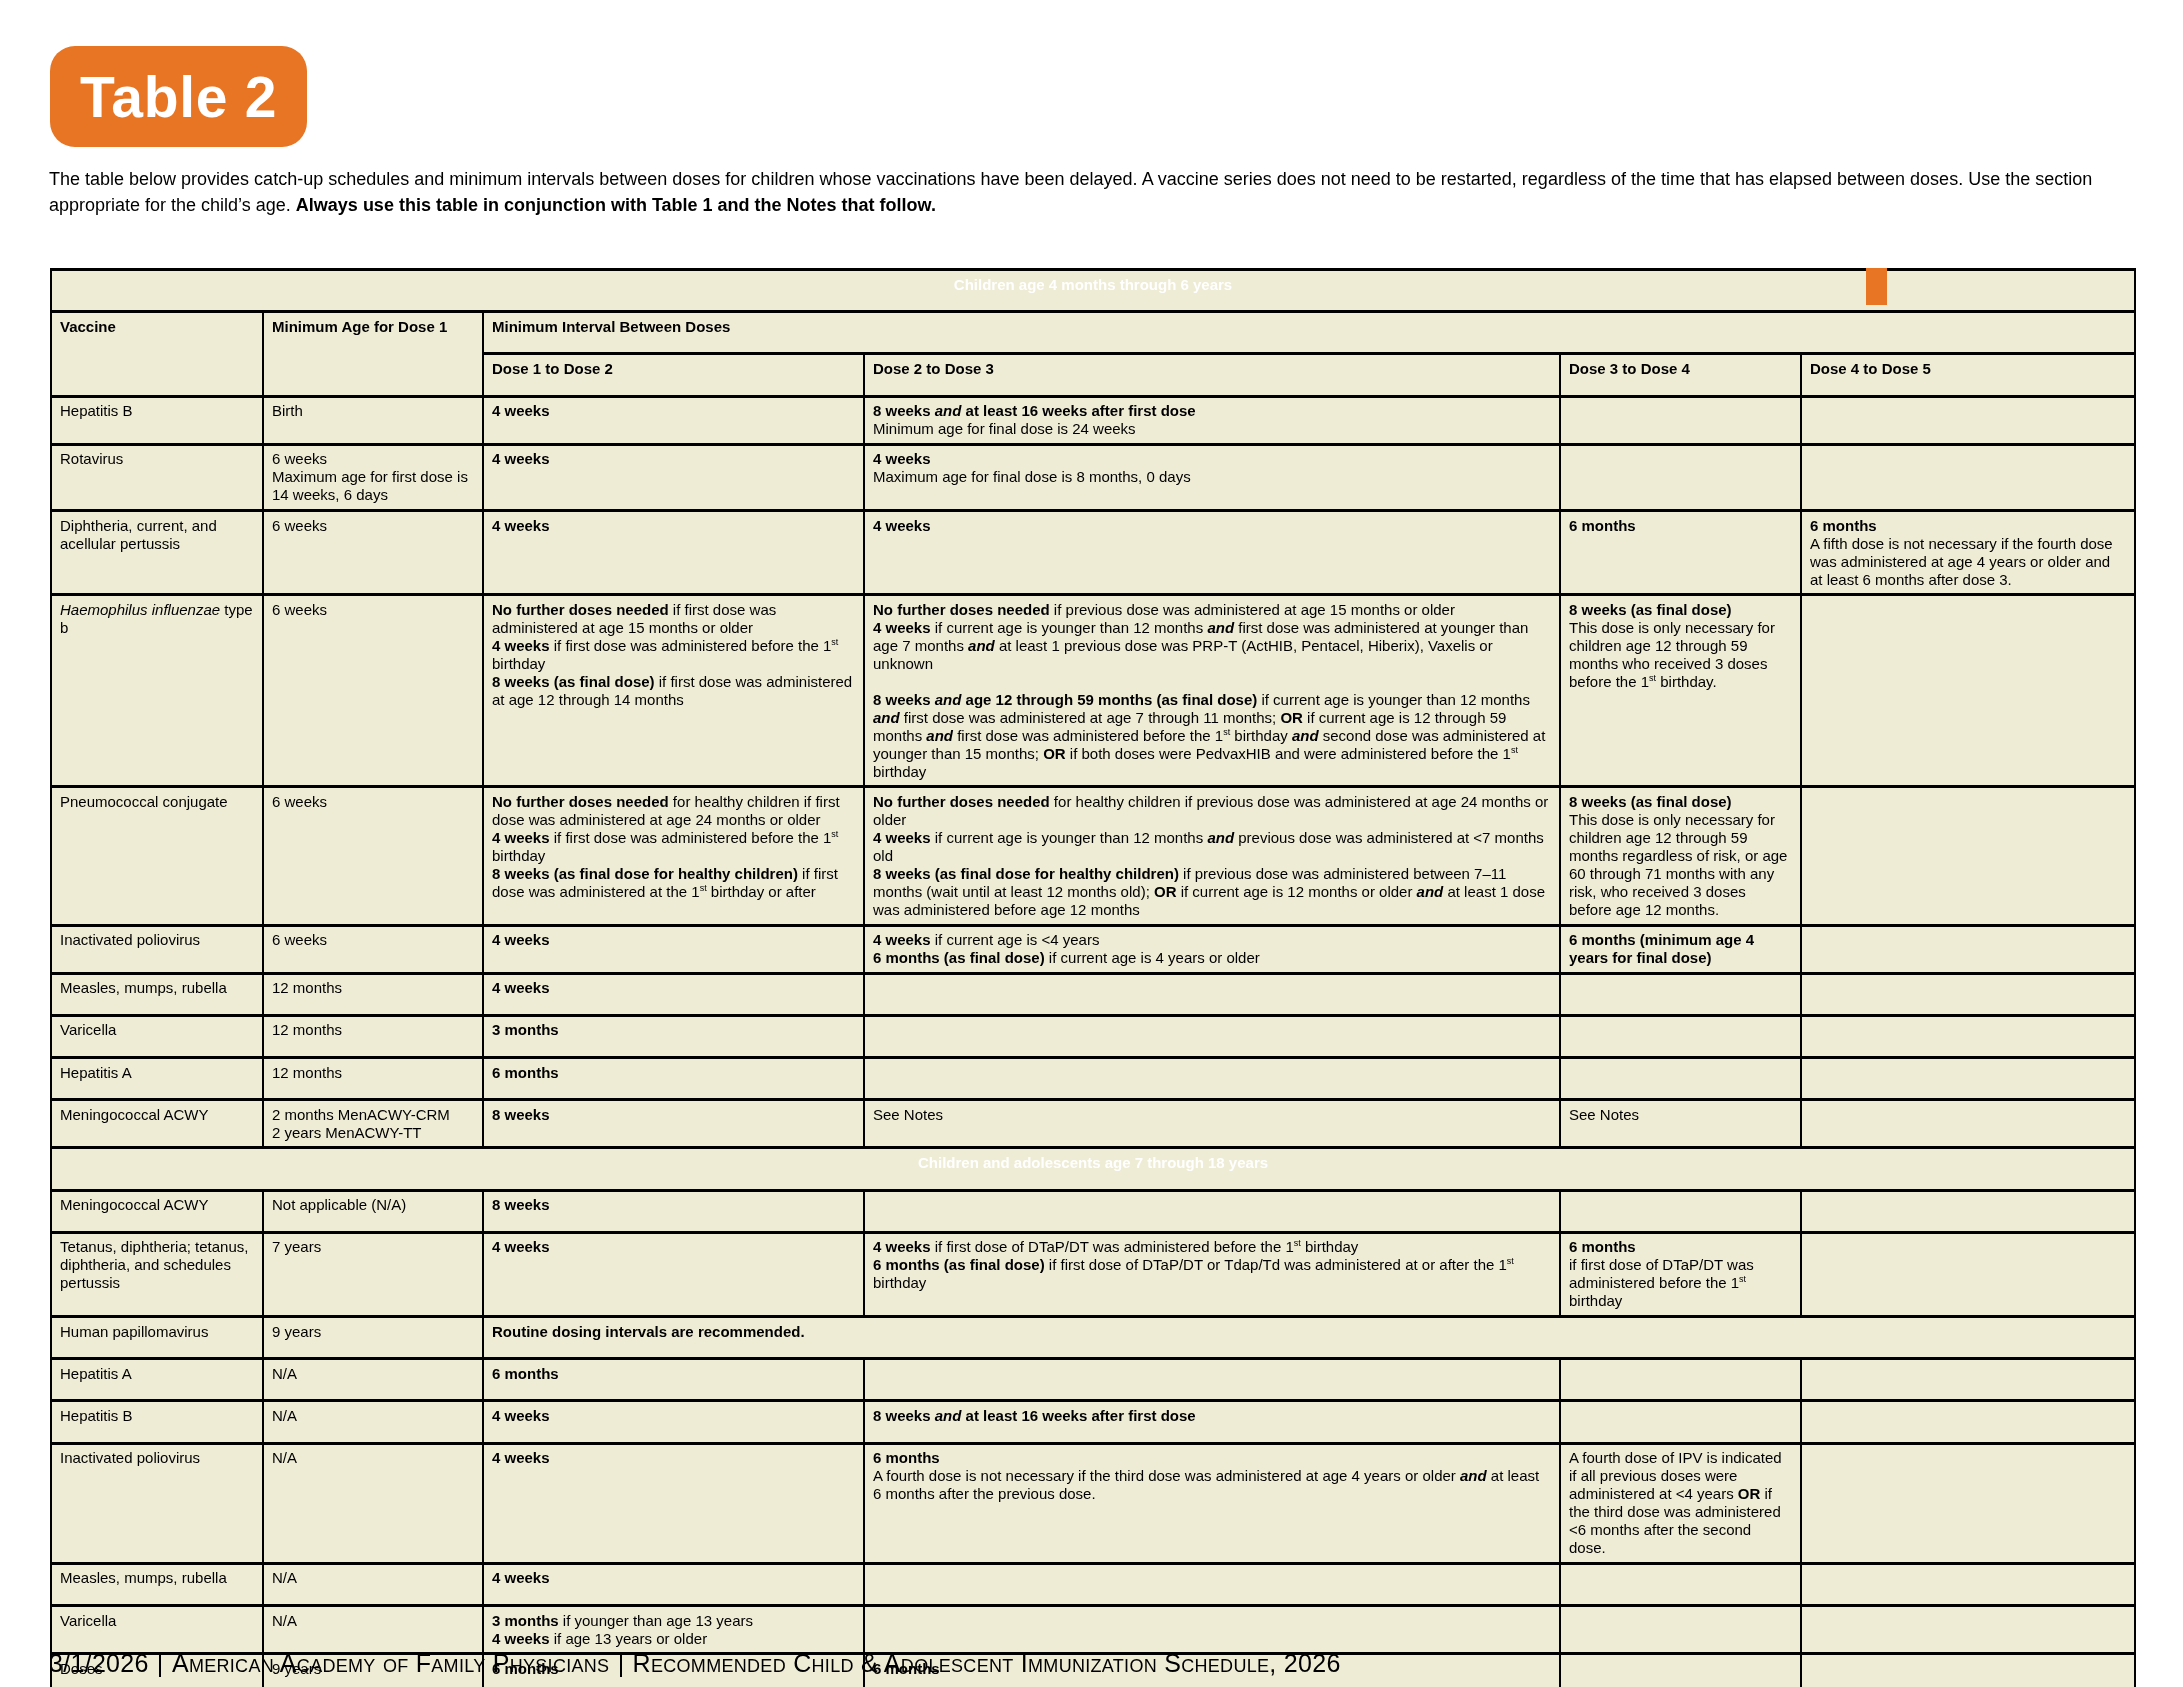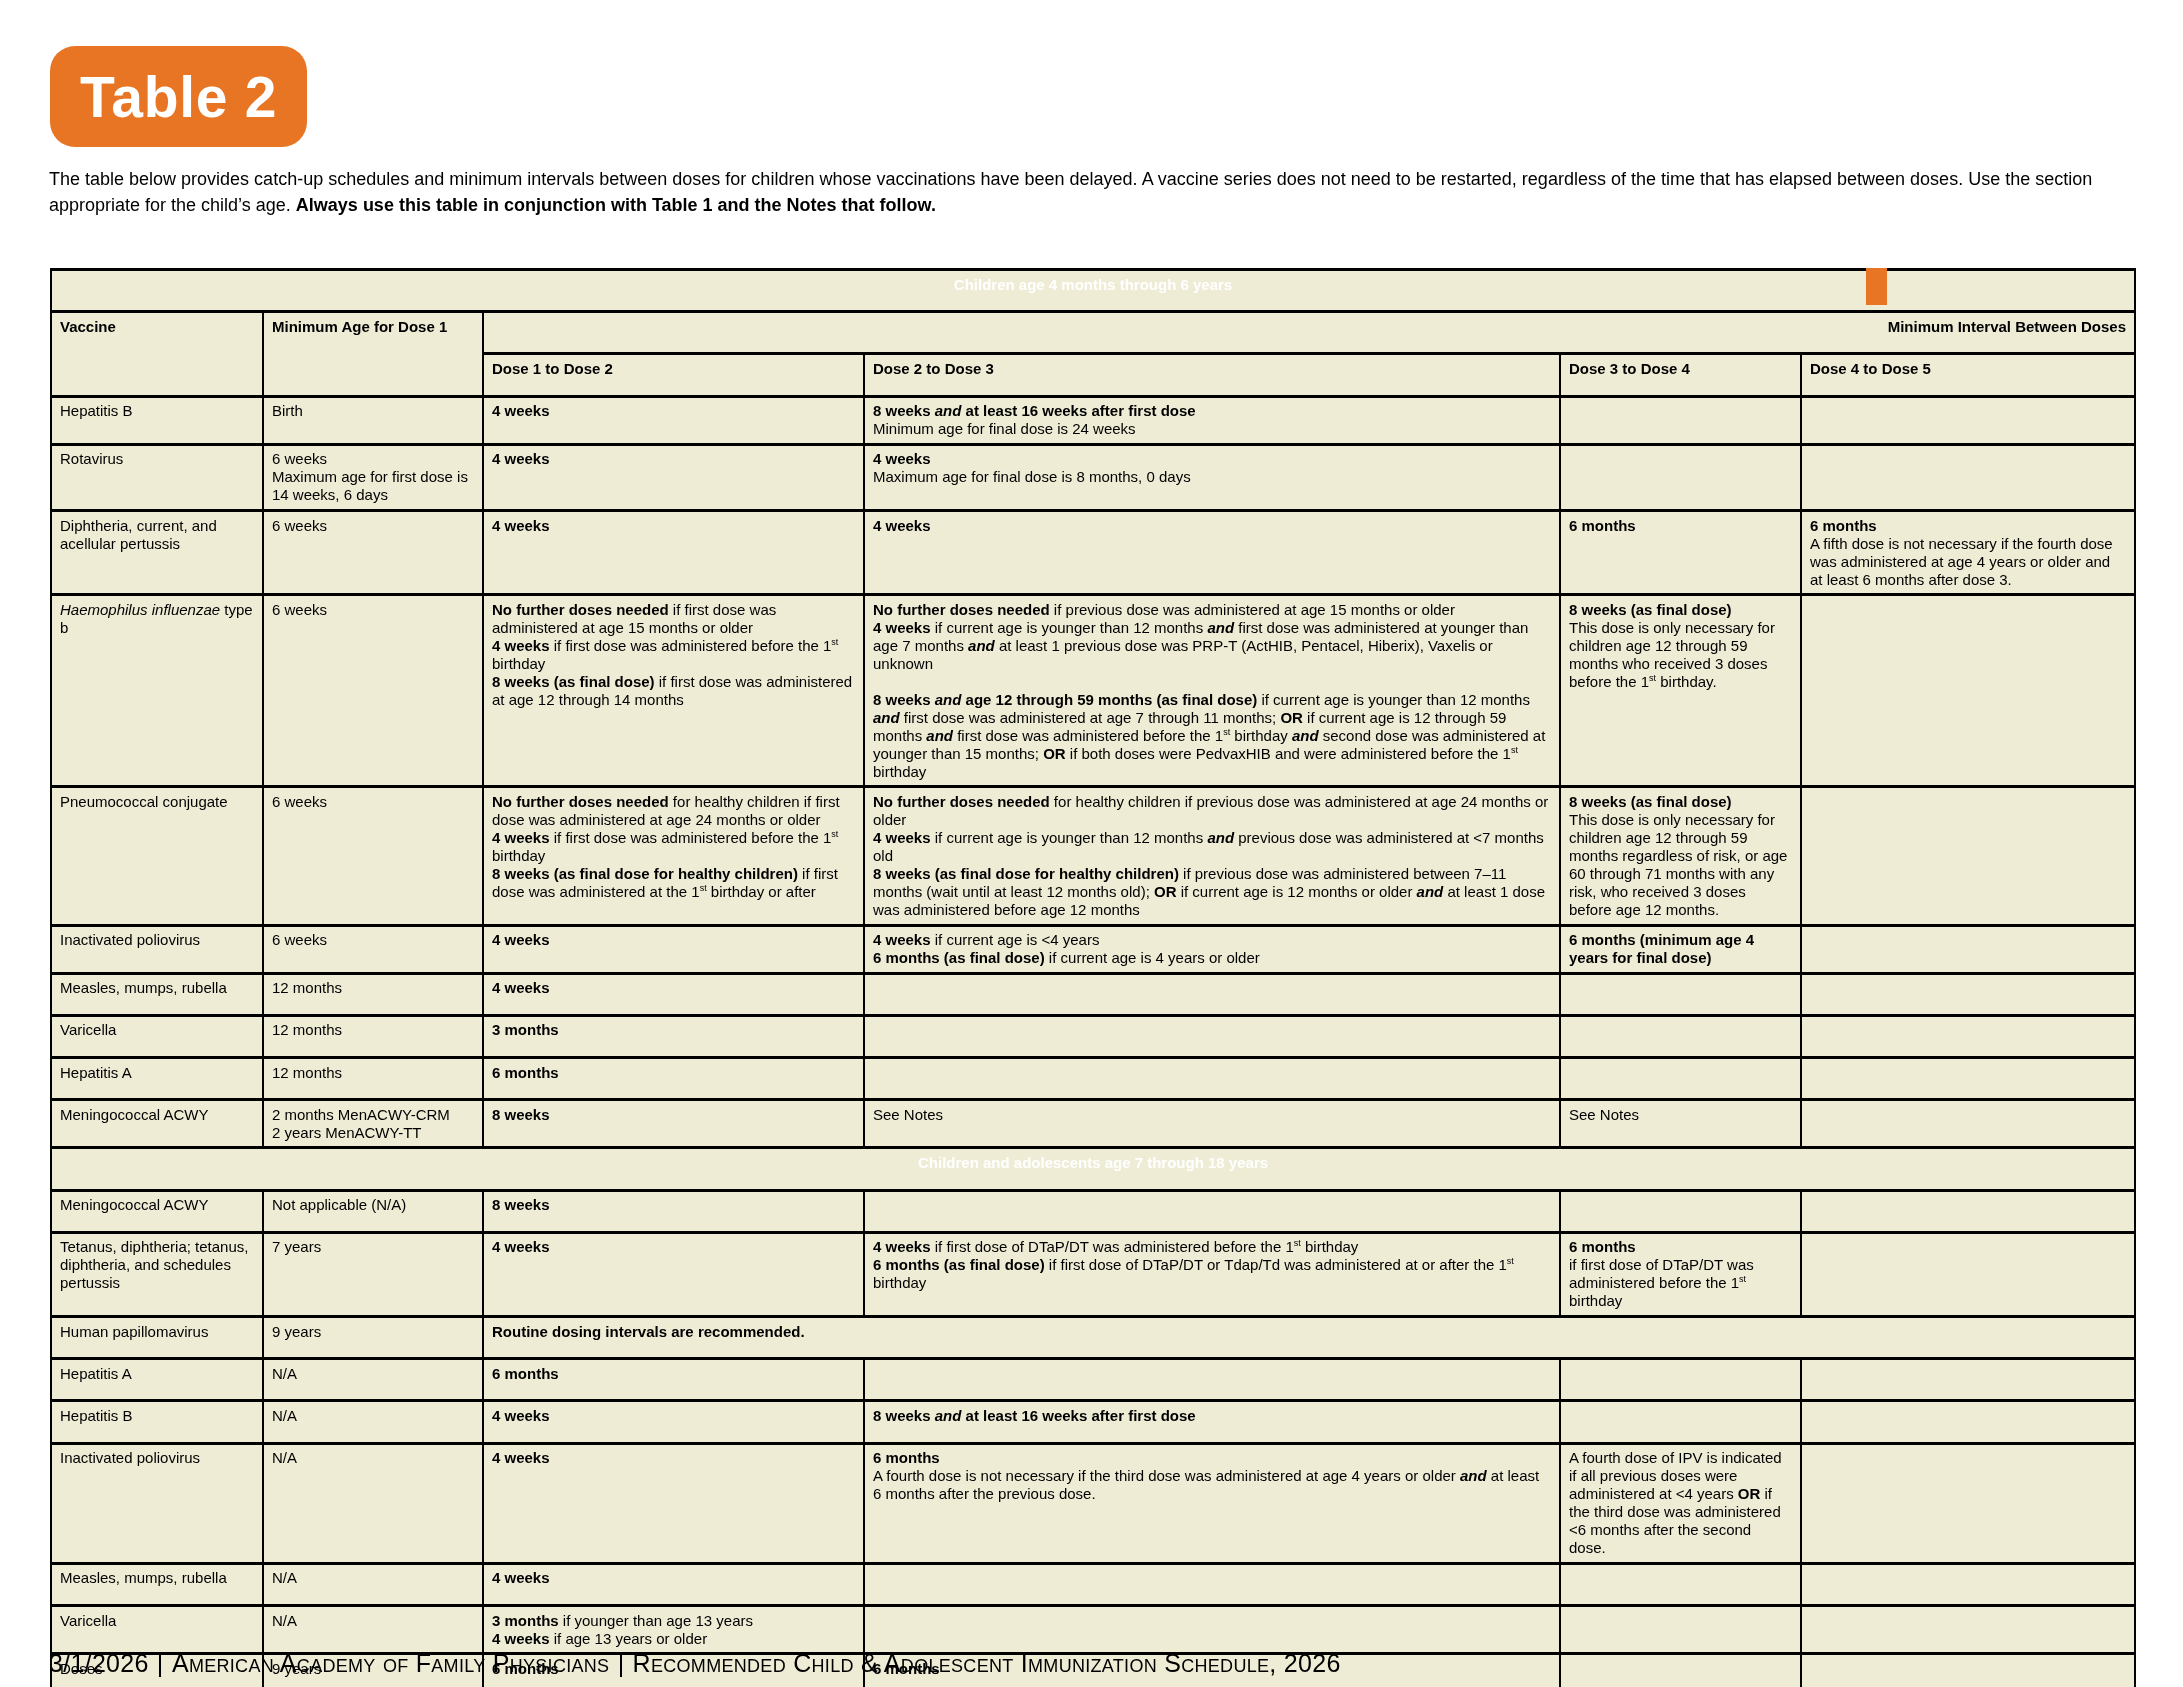--- a/index.html
+++ b/index.html
@@ -40,21 +40,21 @@
     word-wrap:break-word;
   }
   td.section-bar{
     background:#1E3B5C;color:#fff;text-align:center;vertical-align:middle;
     font-weight:700;font-size:20.5px;height:33px;padding:2.6px 6.6px;
   }
   td.hcell{
     background:#C9C9C9;font-weight:700;font-size:16px;vertical-align:middle;
     height:24px;
   }
-  td.hcell.center{text-align:right;}
+  td.hcell.center{text-align:left;}
   td.vac{}
   sup{font-size:60%;vertical-align:super;line-height:0;}
   .orange-tab{
     position:absolute;top:0;right:-33px;width:21px;height:37px;background:#E87524;
   }
 
   
   .footer{
     position:absolute;left:49px;top:1649px;width:2091px;
     font-size:25px;font-variant:small-caps;letter-spacing:0.3px;

